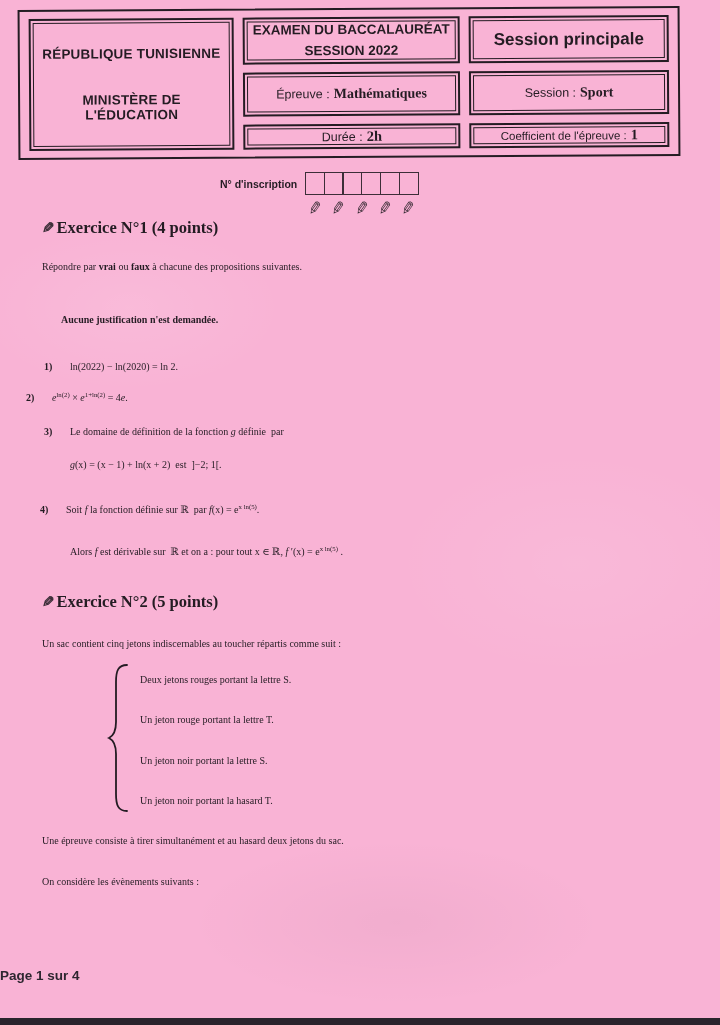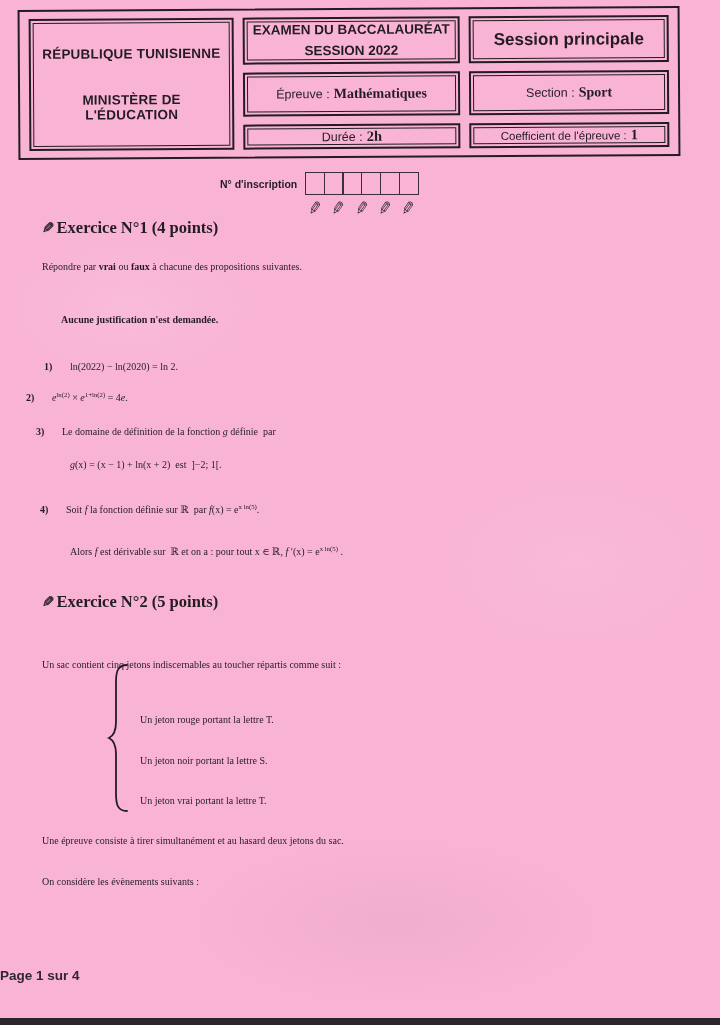--- a/index.html
+++ b/index.html
@@ -84,21 +84,21 @@
       <div class="cell kv small">
         <span class="k">Durée :</span>
         <span class="v">2h</span>
       </div>
     </div>
     <div class="hcol rightcol">
       <div class="cell session-box">
         <span>Session principale</span>
       </div>
       <div class="cell kv">
-        <span class="k">Section :</span>
+        <span class="k">Session :</span>
         <span class="v">Sport</span>
       </div>
       <div class="cell kv small coeff">
         <span class="k">Coefficient de l'épreuve :</span>
         <span class="v sm">1</span>
       </div>
     </div>
   </div>
 
   <div class="inscription">
@@ -126,42 +126,43 @@
   </div>
   <div class="l" style="left:42px;top:260px;">Répondre par <b>vrai</b> ou <b>faux</b> à chacune des propositions suivantes.</div>
   <div class="l bold" style="left:42px;top:313px;margin-left:19px;">Aucune justification n'est demandée.</div>
 
   <div class="l item" style="left:44px;top:360px;">
     <span class="num">1)</span><span>ln(2022) − ln(2020) = ln 2.</span>
   </div>
   <div class="l item" style="left:26px;top:391px;">
     <span class="num">2)</span><span><i>e</i><sup>ln(2)</sup> × <i>e</i><sup>1+ln(2)</sup> = 4<i>e</i>.</span>
   </div>
-  <div class="l item" style="left:36px;top:425px;">
+  <div class="l item" style="left:44px;top:425px;">
     <span class="num">3)</span><span>Le domaine de définition de la fonction <i>g</i> définie&nbsp; par</span>
   </div>
   <div class="l" style="left:70px;top:458px;"><i>g</i>(x) = (x − 1) + ln(x + 2) &nbsp;est&nbsp; ]−2; 1[.</div>
   <div class="l item" style="left:40px;top:503px;">
     <span class="num">4)</span><span>Soit <i>f</i> la fonction définie sur ℝ&nbsp; par <i>f</i>(x) = e<sup>x ln(5)</sup>.</span>
   </div>
   <div class="l" style="left:70px;top:545px;">Alors <i>f</i> est dérivable sur&nbsp; ℝ et on a : pour tout x ∈ ℝ, <i>f</i> ′(x) = e<sup>x ln(5)</sup> .</div>
 
   <div class="l ex-title" style="left:42px;top:591px;">
     <span class="pencil-title">✎</span><span>Exercice N°2 (5 points)</span>
   </div>
-  <div class="l" style="left:42px;top:658px;">Un sac contient cinq jetons indiscernables au toucher répartis comme suit :</div>
+  <div class="l" style="left:42px;top:637px;">Un sac contient cinq jetons indiscernables au toucher répartis comme suit :</div>
 
   <div class="brace">
     <svg width="26" height="152" viewBox="0 0 26 152">
       <path d="M22 3 C13 3 11 9 11 20 L11 60 C11 70 8 74 4 76 C8 78 11 82 11 92 L11 132 C11 143 13 149 22 149" fill="none" stroke="#241c23" stroke-width="1.8" stroke-linecap="round"></path>
     </svg>
   </div>
+  <div class="l" style="left:140px;top:673px;">Deux jetons rouges portant la lettre S.</div>
   <div class="l" style="left:140px;top:713px;">Un jeton rouge portant la lettre T.</div>
   <div class="l" style="left:140px;top:754px;">Un jeton noir portant la lettre S.</div>
-  <div class="l" style="left:140px;top:794px;">Un jeton vrai portant la lettre T.</div>
+  <div class="l" style="left:140px;top:794px;">Un jeton noir portant la hasard T.</div>
 
   <div class="l" style="left:42px;top:834px;">Une épreuve consiste à tirer simultanément et au hasard deux jetons du sac.</div>
   <div class="l" style="left:42px;top:875px;text-align:right;">On considère les évènements suivants :</div>
 
   <div class="footer">Page 1 sur 4</div>
   <div class="bottom-bar"></div>
 
 </div>
 
 </body></html>

